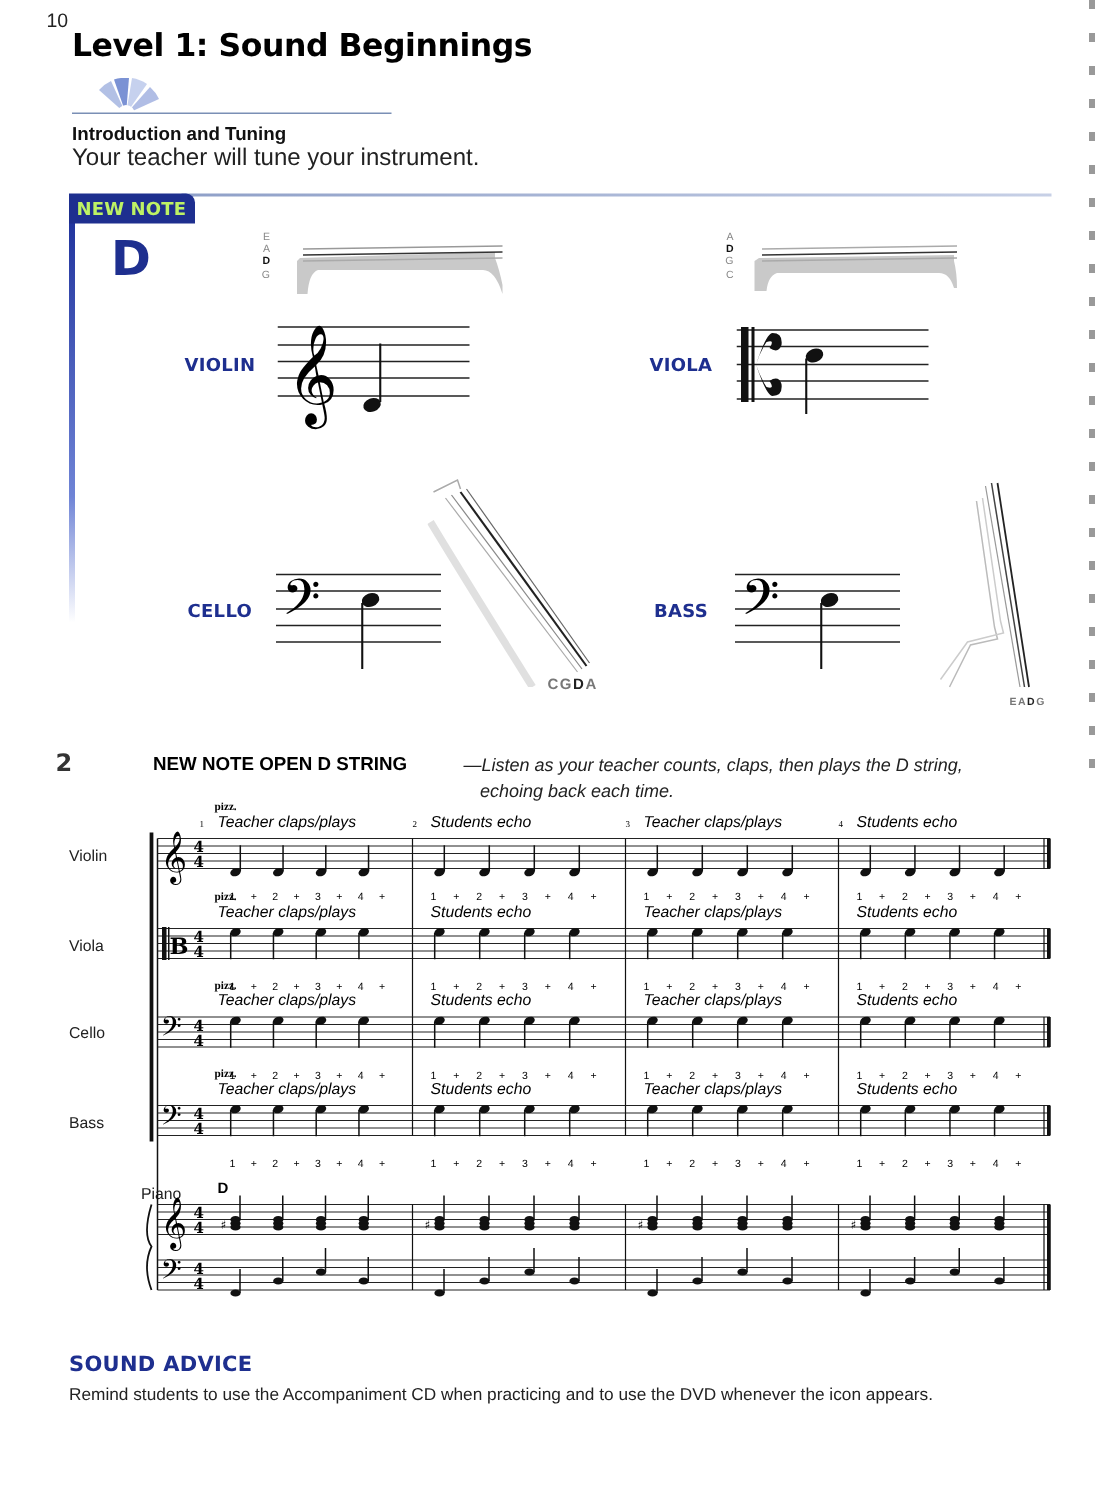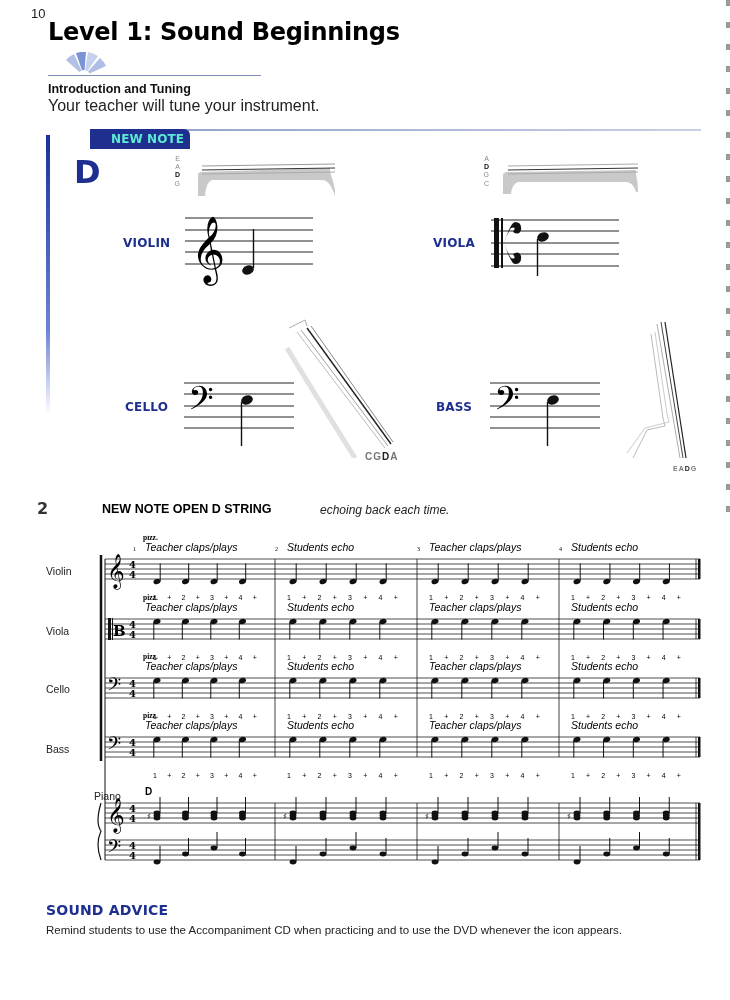--- a/index.html
+++ b/index.html
@@ -1,30 +1,30 @@
 <!DOCTYPE html>
 <html><head>
 <meta charset="utf-8">
 <style>
   * { box-sizing: border-box; margin: 0; padding: 0; }
   html, body { width: 730px; height: 1000px; background: #ffffff; overflow: hidden; }
   body { position: relative; font-family: "Liberation Sans", sans-serif; color: #111; }
 
   .page-number { position: absolute; left: 31px; top: 6px; font-size: 13px; color: #222; }
-  .title { position: absolute; left: 48px; top: 18px; font-size: 24px; font-weight: 900; letter-spacing: -0.3px; color: #000; font-family: "DejaVu Sans", sans-serif; }
+  .title { position: absolute; left: 48px; top: 18px; font-size: 21px; font-weight: 900; letter-spacing: -0.3px; color: #000; font-family: "DejaVu Sans", sans-serif; }
   .cd-icon { position: absolute; left: 62px; top: 52px; width: 44px; height: 24px; }
   .intro-rule { position: absolute; left: 48px; top: 75px; width: 213px; height: 1px; background: #7a8fb5; }
   .intro-heading { position: absolute; left: 48px; top: 82px; font-size: 12.5px; font-weight: 700; color: #111; }
   .intro-text { position: absolute; left: 48px; top: 97px; font-size: 16px; color: #222; }
 
   
   .note-panel { position: absolute; left: 46px; top: 129px; width: 656px; height: 350px; }
   .panel-top-rule { position: absolute; left: 75px; top: 0; width: 580px; height: 2px; background: linear-gradient(to right, #8fa0c8, #c7d0e6); }
   .panel-left-rule { position: absolute; left: 0; top: 6px; width: 4px; height: 280px; background: linear-gradient(to bottom, #1c2f9a, #6f84d6 70%, rgba(255,255,255,0)); }
-  .new-note-badge { position: absolute; left: 0; top: 0; background: #1e2f8f; color: #5eead4; font-weight: 900; font-size: 12px; padding: 3px 6px 3px 21px; border-radius: 0 6px 0 0; letter-spacing: 0.1px; font-family: "DejaVu Sans", sans-serif; margin-left: 44px; }
+  .new-note-badge { position: absolute; left: 0; top: 0; background: #1e2f8f; color: #bef264; font-weight: 900; font-size: 12px; padding: 3px 6px 3px 5px; border-radius: 0 6px 0 0; letter-spacing: 0.1px; font-family: "DejaVu Sans", sans-serif; }
   .note-letter { position: absolute; left: 28px; top: 24px; font-size: 32px; font-weight: 900; color: #1e2f8f; font-family: "DejaVu Sans", sans-serif; }
 
   .instr-label { position: absolute; font-size: 12px; font-weight: 900; color: #1e2f8f; font-family: "DejaVu Sans", sans-serif; letter-spacing: 0.2px; }
   .string-label { position: absolute; font-size: 7px; color: #888; line-height: 8.2px; text-align: right; width: 10px; }
   .string-label .on { color: #111; font-weight: 700; }
   .string-caption { position: absolute; font-size: 10px; color: #777; letter-spacing: 1px; font-weight: 700; }
   .string-caption.small { font-size: 7px; letter-spacing: 1px; }
   .string-caption b { color: #222; }
 
   .staff-svg { position: absolute; }
@@ -172,20 +172,21 @@
   <path d="M26 16 L38 100 L40 108 L22 112 L8 140" stroke="#bbb" stroke-width="1" fill="none"></path>
   <path d="M30 14 L42 96 L44 104 L20 110 L2 135" stroke="#ccc" stroke-width="1" fill="none"></path>
 </svg>
 <div class="string-caption small" style="left:673px; top:465px;">
   <span>E</span><span>A</span><b>D</b><span>G</span>
 </div>
 
 <div class="ex-number">2</div>
 <div class="ex-title">NEW NOTE OPEN D STRING</div>
 <div class="ex-desc">
+  <span>—Listen as your teacher counts, claps, then plays the D string,</span>
   <span class="line2">echoing back each time.</span>
 </div>
 
 <div class="row-label" style="top:565px;">Violin</div>
 <div class="row-label" style="top:625px;">Viola</div>
 <div class="row-label" style="top:683px;">Cello</div>
 <div class="row-label" style="top:743px;">Bass</div>
 <div class="row-label" style="top:790px;margin-left:48px;">Piano</div>
 
 <svg class="score-svg" width="610" height="340" viewBox="0 0 610 340" id="score">

